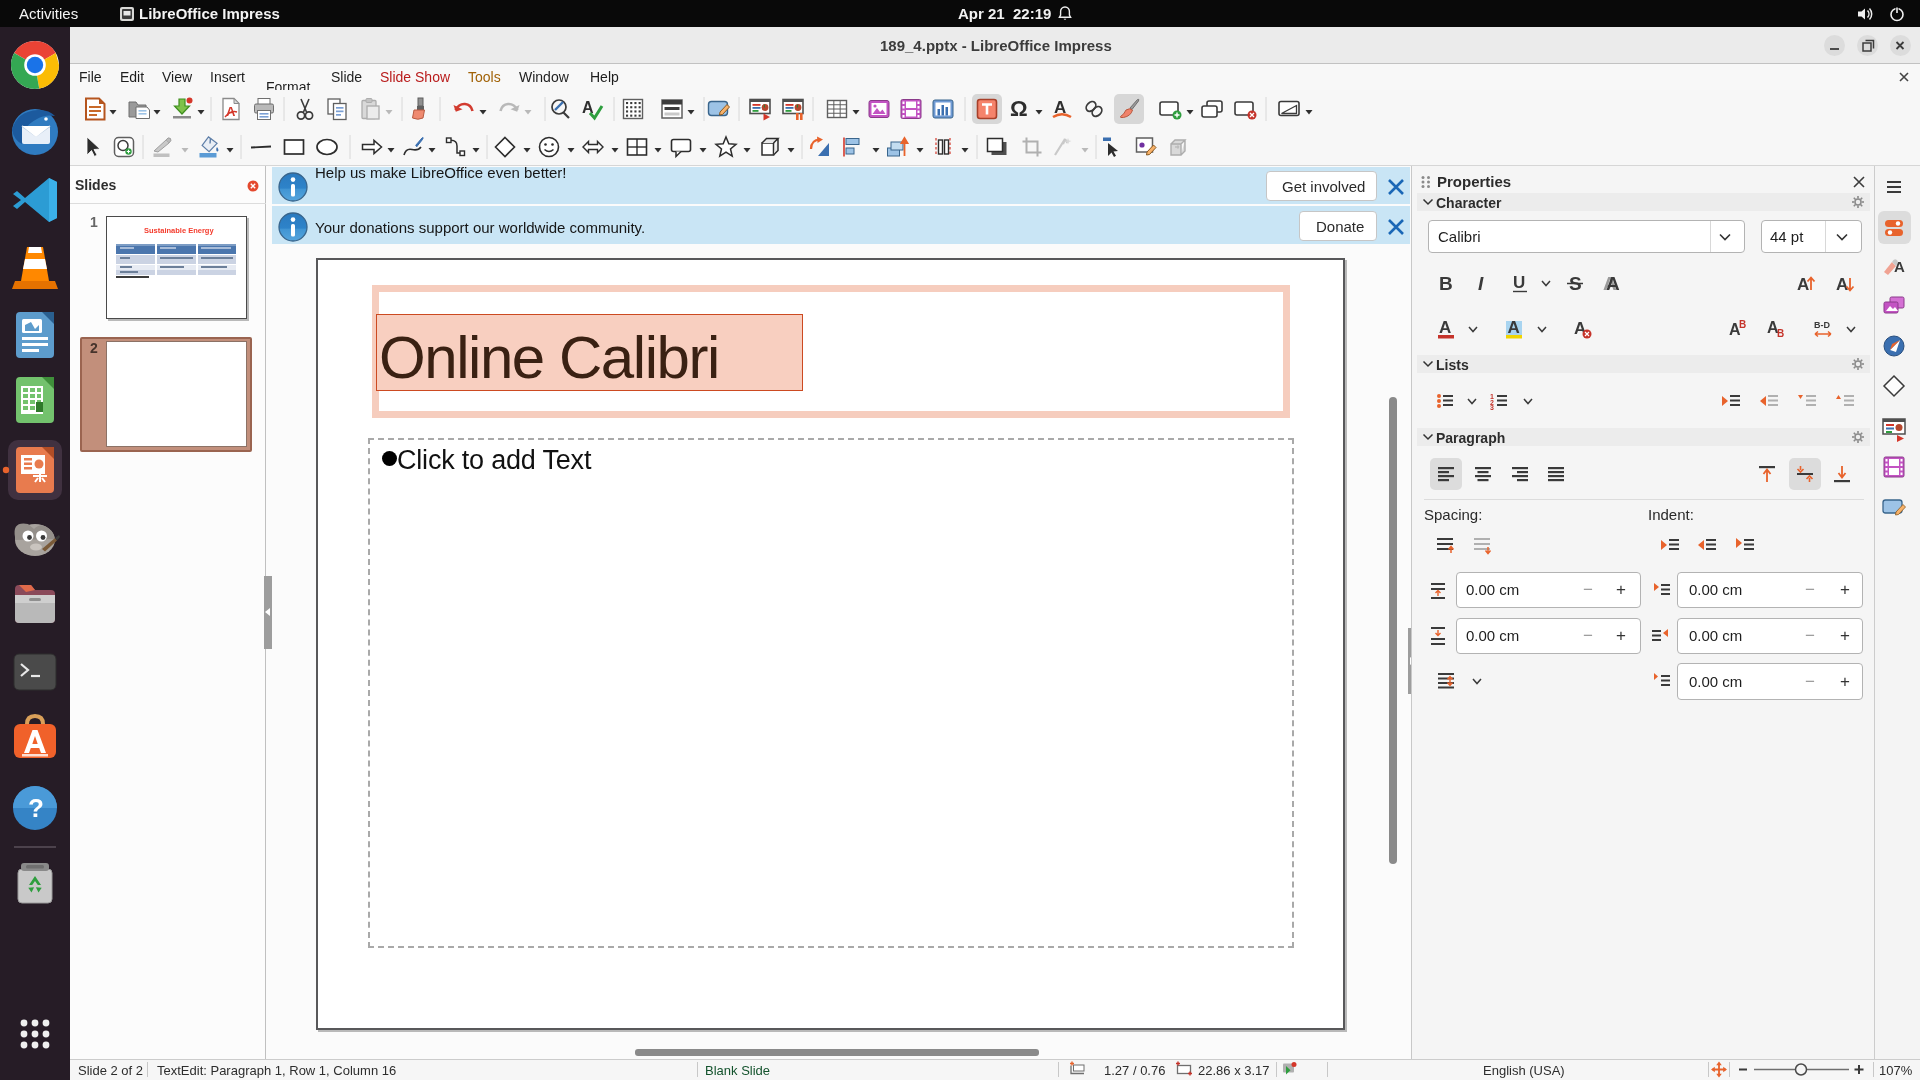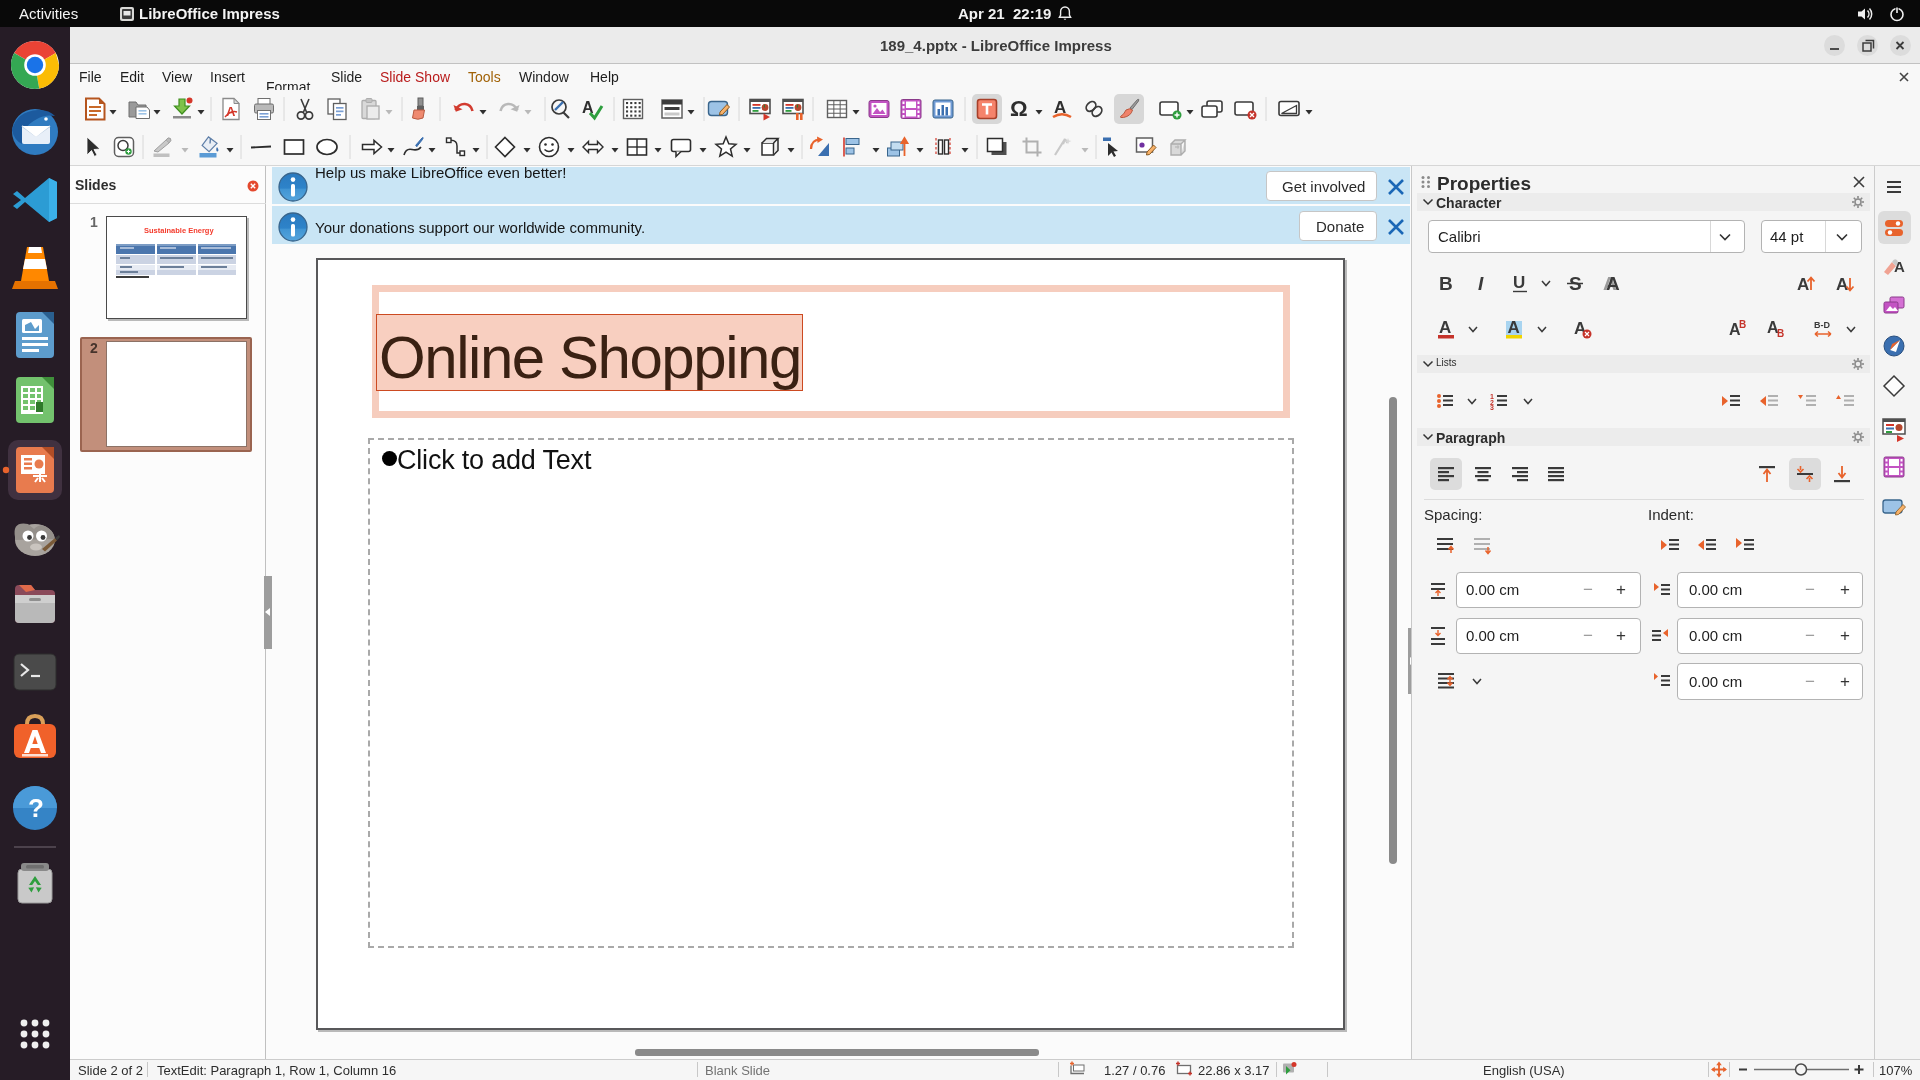--- a/index.html
+++ b/index.html
@@ -615,21 +615,21 @@
 <span class="txt" style="left:315px;top:219px;font-size:15px;color:#161616">Your donations support our worldwide community.</span>
 <div class="abs" style="left:1299px;top:211px;width:78px;height:30px;background:#fff;border:1px solid #c6c6c6;border-radius:4px"></div>
 <span class="txt" style="left:1316px;top:218px;font-size:15px;color:#2b2b2b">Donate</span>
 <svg width="22" height="22" style="left:1385px;top:216px" viewBox="0 0 22 22">
  <path d="M4 4 L18 18 M18 4 L4 18" stroke="#1a67b6" stroke-width="2.6"></path>
 </svg>
 
 <div class="abs" style="left:316px;top:258px;width:1029px;height:772px;background:#fff;border:2px solid #58585a;box-shadow:2px 2px 0 rgba(120,120,120,.5)"></div>
 <div class="abs" style="left:372px;top:285px;width:918px;height:133px;border:7px solid #f6cdbe;background:#fff"></div>
 <div class="abs" style="left:376px;top:314px;width:427px;height:77px;background:#f8cfc0;border:1px solid #cc4a21"></div>
-<span class="txt" id="titletext" style="left:379px;top:323px;font-size:60px;letter-spacing:-1.45px;color:#3a2113">Online Shopping</span>
+<span class="txt" id="titletext" style="left:379px;top:323px;font-size:60px;letter-spacing:-1.45px;color:#3a2113">Online Calibri</span>
 <div class="abs" style="left:368px;top:438px;width:926px;height:510px;border:2px dashed #a9a9a9"></div>
 <div class="abs" style="left:382px;top:451px;width:15px;height:15px;border-radius:50%;background:#000"></div>
 <span class="txt" id="clicktext" style="left:397px;top:445px;font-size:27px;letter-spacing:-0.2px;color:#111">Click to add Text</span>
 
 <div class="abs" style="left:1389px;top:397px;width:8px;height:467px;background:#8a8a8a;border-radius:4px"></div>
 <div class="abs" style="left:635px;top:1049px;width:404px;height:7px;background:#8a8a8a;border-radius:3px"></div>
 <div class="abs" style="left:264px;top:576px;width:8px;height:73px;background:#9d9d9d"></div>
 <svg width="8" height="10" style="left:264px;top:607px" viewBox="0 0 8 10">
     <path d="M6 1 L1 5 L6 9 Z" fill="#fff"></path>
   </svg>
@@ -642,21 +642,21 @@
 <svg width="12" height="14" style="left:1420px;top:175px" viewBox="0 0 12 14">
  <g fill="#8a8a8a">
       <circle cx="3" cy="2.5" r="1.5"></circle>
       <circle cx="8.5" cy="2.5" r="1.5"></circle>
       <circle cx="3" cy="7" r="1.5"></circle>
       <circle cx="8.5" cy="7" r="1.5"></circle>
       <circle cx="3" cy="11.5" r="1.5"></circle>
       <circle cx="8.5" cy="11.5" r="1.5"></circle>
     </g>
 </svg>
-<span class="txt" style="left:1437px;top:173px;font-size:19px;font-weight:bold;color:#2c2c2c">Properties</span>
+<span class="txt" style="left:1437px;top:173px;font-size:15px;font-weight:bold;color:#2c2c2c">Properties</span>
 <svg width="16" height="16" style="left:1851px;top:174px" viewBox="0 0 16 16">
  <path d="M3 3 L13 13 M13 3 L3 13" stroke="#3c3c3c" stroke-width="1.6"></path>
 </svg>
 <div class="abs" style="left:1417px;top:193px;width:453px;height:18px;background:#ececec"></div>
 <svg width="12" height="8" style="left:1422px;top:198px" viewBox="0 0 12 8">
     <path d="M1.5 1.5 L6 6 L10.5 1.5" fill="none" stroke="#333" stroke-width="1.5"></path>
   </svg>
 <span class="txt" style="left:1436px;top:195px;font-size:14px;font-weight:bold;color:#2c2c2c">Character</span>
 <svg width="14" height="14" style="left:1851px;top:195px" viewBox="0 0 14 14">
  <circle cx="7" cy="7" r="3" fill="none" stroke="#8a8a8a" stroke-width="1.5"></circle>
@@ -680,21 +680,21 @@
 <div class="abs" style="left:1761px;top:220px;width:101px;height:33px;background:#fff;border:1px solid #b3b3b3;border-radius:4px"></div>
 <span class="txt" style="left:1770px;top:228px;font-size:15px;color:#1d1d1d">44 pt</span>
 <div class="abs" style="left:1825px;top:221px;width:1px;height:31px;background:#d8d8d8"></div>
 <svg width="14" height="9" style="left:1835px;top:233px" viewBox="0 0 14 9">
     <path d="M2 1.5 L7 6.5 L12 1.5" fill="none" stroke="#333" stroke-width="1.6"></path>
   </svg>
 <div class="abs" style="left:1417px;top:355px;width:453px;height:18px;background:#ececec"></div>
 <svg width="12" height="8" style="left:1422px;top:360px" viewBox="0 0 12 8">
     <path d="M1.5 1.5 L6 6 L10.5 1.5" fill="none" stroke="#333" stroke-width="1.5"></path>
   </svg>
-<span class="txt" style="left:1436px;top:357px;font-size:10px;font-weight:normal;color:#2c2c2c">Lists</span>
+<span class="txt" style="left:1436px;top:357px;font-size:14px;font-weight:bold;color:#2c2c2c">Lists</span>
 <svg width="14" height="14" style="left:1851px;top:357px" viewBox="0 0 14 14">
  <circle cx="7" cy="7" r="3" fill="none" stroke="#8a8a8a" stroke-width="1.5"></circle>
  <g stroke="#8a8a8a" stroke-width="1.6">
       <line x1="7" y1="1" x2="7" y2="3.4"></line>
       <line x1="7" y1="10.6" x2="7" y2="13"></line>
       <line x1="1" y1="7" x2="3.4" y2="7"></line>
       <line x1="10.6" y1="7" x2="13" y2="7"></line>
       <line x1="2.8" y1="2.8" x2="4.5" y2="4.5"></line>
       <line x1="9.5" y1="9.5" x2="11.2" y2="11.2"></line>
       <line x1="11.2" y1="2.8" x2="9.5" y2="4.5"></line>
@@ -1027,21 +1027,21 @@
       <rect x="-11" y="-8" width="19" height="13" rx="2.5" fill="#9dc3e6" stroke="#39658c" stroke-width="1.3"></rect>
 <path d="M2 4 L9 -3.5 L11.5 -1 L4.5 6.5 L1.5 7 Z" fill="#f8b26a" stroke="#8a5a20" stroke-width="0.8"></path>
     </g>
   </svg>
 
 <div class="abs" style="left:70px;top:1059px;width:1850px;height:21px;background:#f6f6f6;border-top:1px solid #cccccc"></div>
 <span class="txt" style="left:78px;top:1063px;font-size:13px;color:#2d2d2d">Slide 2 of 2</span>
 <div class="abs" style="left:147px;top:1062px;width:1px;height:15px;background:#c8c8c8"></div>
 <span class="txt" style="left:157px;top:1063px;font-size:13px;color:#2d2d2d">TextEdit: Paragraph 1, Row 1, Column 16</span>
 <div class="abs" style="left:697px;top:1062px;width:1px;height:15px;background:#c8c8c8"></div>
-<span class="txt" style="left:705px;top:1063px;font-size:13px;color:#737373">Blank Slide</span>
+<span class="txt" style="left:705px;top:1063px;font-size:13px;color:#14532d">Blank Slide</span>
 <div class="abs" style="left:1058px;top:1062px;width:1px;height:15px;background:#c8c8c8"></div>
 <span class="txt" style="left:1104px;top:1063px;font-size:13px;color:#2d2d2d">1.27 / 0.76</span>
 <span class="txt" style="left:1198px;top:1063px;font-size:13px;color:#2d2d2d">22.86 x 3.17</span>
 <div class="abs" style="left:1276px;top:1062px;width:1px;height:15px;background:#c8c8c8"></div>
 <div class="abs" style="left:1327px;top:1062px;width:1px;height:15px;background:#c8c8c8"></div>
 <span class="txt" style="left:1483px;top:1063px;font-size:13px;color:#2d2d2d">English (USA)</span>
 <div class="abs" style="left:1708px;top:1062px;width:1px;height:15px;background:#c8c8c8"></div>
 <div class="abs" style="left:1729px;top:1062px;width:1px;height:15px;background:#c8c8c8"></div>
 <div class="abs" style="left:1873px;top:1062px;width:1px;height:15px;background:#c8c8c8"></div>
 <span class="txt" style="left:1879px;top:1063px;font-size:13px;color:#2d2d2d">107%</span>

